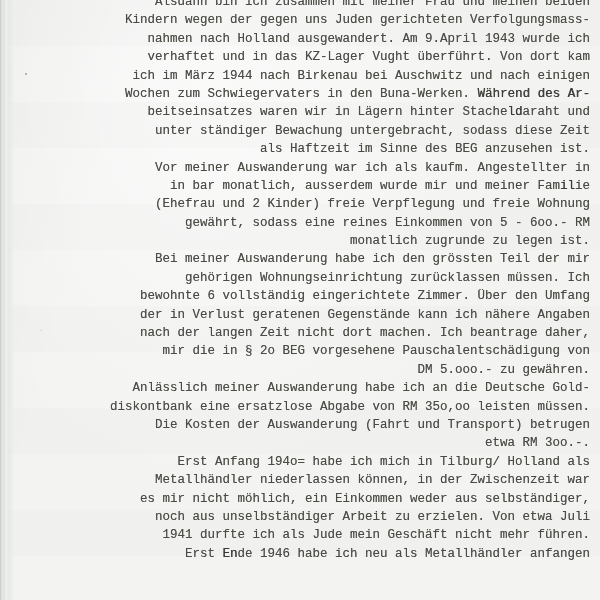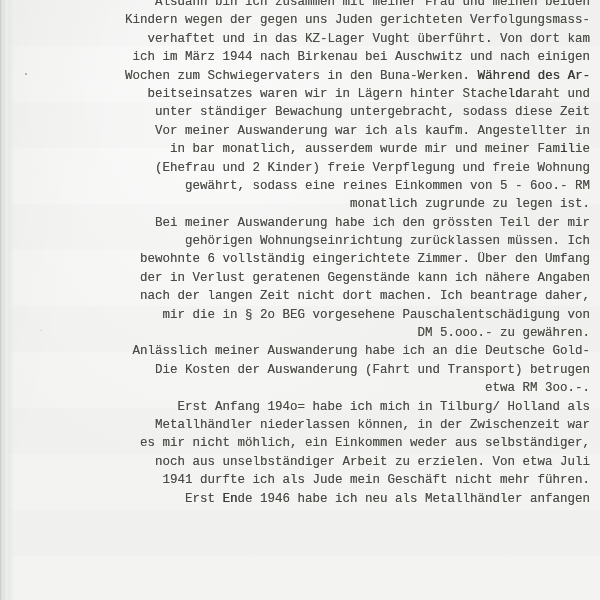--- a/index.html
+++ b/index.html
@@ -64,38 +64,41 @@
 </head>
 <body>
 
 <div class="paper">
   <div class="paper-edge-left"></div>
   <div class="speck" style="left:25px; top:73px; width:2px; height:2px;"></div>
   <div class="speck" style="left:40px; top:330px; width:2px; height:1px; opacity:0.35;"></div>
   <div class="text-block">
       <div class="line"><span>Alsdann bin ich zusammen mit meiner Frau und meinen beiden</span></div>
       <div class="line"><span>Kindern wegen der gegen uns Juden gerichteten Verfolgungsmass-</span></div>
+      <div class="line"><span>nahmen nach Holland ausgewandert. Am 9.April 1943 wurde ich</span></div>
       <div class="line"><span>verhaftet und in das KZ-Lager Vught überführt. Von dort kam</span></div>
       <div class="line"><span>ich im März 1944 nach Birkenau bei Auschwitz und nach einigen</span></div>
       <div class="line"><span>Wochen zum Schwiegervaters in den Buna-Werken. </span><span class="b">Während des Ar-</span></div>
       <div class="line"><span>beitseinsatzes waren wir in Lägern hinter Stache</span><span class="b">ld</span><span>araht und</span></div>
       <div class="line"><span>unter ständiger Bewachung untergebracht, sodass diese Zeit</span></div>
+      <div class="line"><span>als Haftzeit im Sinne des BEG anzusehen ist.</span></div>
       <div class="line"><span>Vor meiner Auswanderung war ich als kaufm. Angestellter in</span></div>
       <div class="line"><span>in bar monatlich, ausserdem wurde mir und meiner Fam</span><span class="b">il</span><span>ie</span></div>
       <div class="line"><span>(Ehefrau und 2 Kinder) freie Verpflegung und freie Wohnung</span></div>
       <div class="line"><span>gewährt, sodass eine reines Einkommen von 5 - 6oo.- RM</span></div>
       <div class="line"><span>monatlich zugrunde zu legen ist.</span></div>
       <div class="line"><span>Bei meiner Auswanderung habe ich den grössten Teil der mir</span></div>
       <div class="line"><span>gehörigen Wohnungseinrichtung zurücklassen müssen. Ich</span></div>
       <div class="line"><span>bewohnte 6 vollständig eingerichtete Zimmer. Über den Umfang</span></div>
       <div class="line"><span>der in Verlust geratenen Gegenstände kann ich nähere Angaben</span></div>
       <div class="line"><span>nach der langen Zeit nicht dort machen. Ich beantrage daher,</span></div>
       <div class="line"><span>mir die in § 2o BEG vorgesehene Pauschalentschädigung von</span></div>
       <div class="line"><span>DM 5.ooo.- zu gewähren.</span></div>
       <div class="line"><span>Anlässlich meiner Auswanderung habe ich an die Deutsche Gold-</span></div>
+      <div class="line"><span>diskontbank eine ersatzlose Abgabe von RM 35o,oo leisten müssen.</span></div>
       <div class="line"><span>Die Kosten der Auswanderung (Fahrt und Transport) betrugen</span></div>
       <div class="line"><span>etwa RM 3oo.-.</span></div>
       <div class="line"><span>Erst Anfang 194o= habe ich mich in Tilburg/ Holland als</span></div>
       <div class="line"><span>Metallhändler niederlassen können, in der Zwischenzeit war</span></div>
       <div class="line"><span>es mir nicht möhlich, ein Einkommen weder aus selbständiger,</span></div>
       <div class="line"><span>noch aus unselbständiger Arbeit zu erzielen. Von etwa Juli</span></div>
       <div class="line"><span>1941 durfte ich als Jude mein Geschäft nicht mehr führen.</span></div>
       <div class="line"><span>Erst </span><span class="b">En</span><span>de 1946 habe ich neu als Metallhändler anfangen</span></div>
     </div>
 </div>

